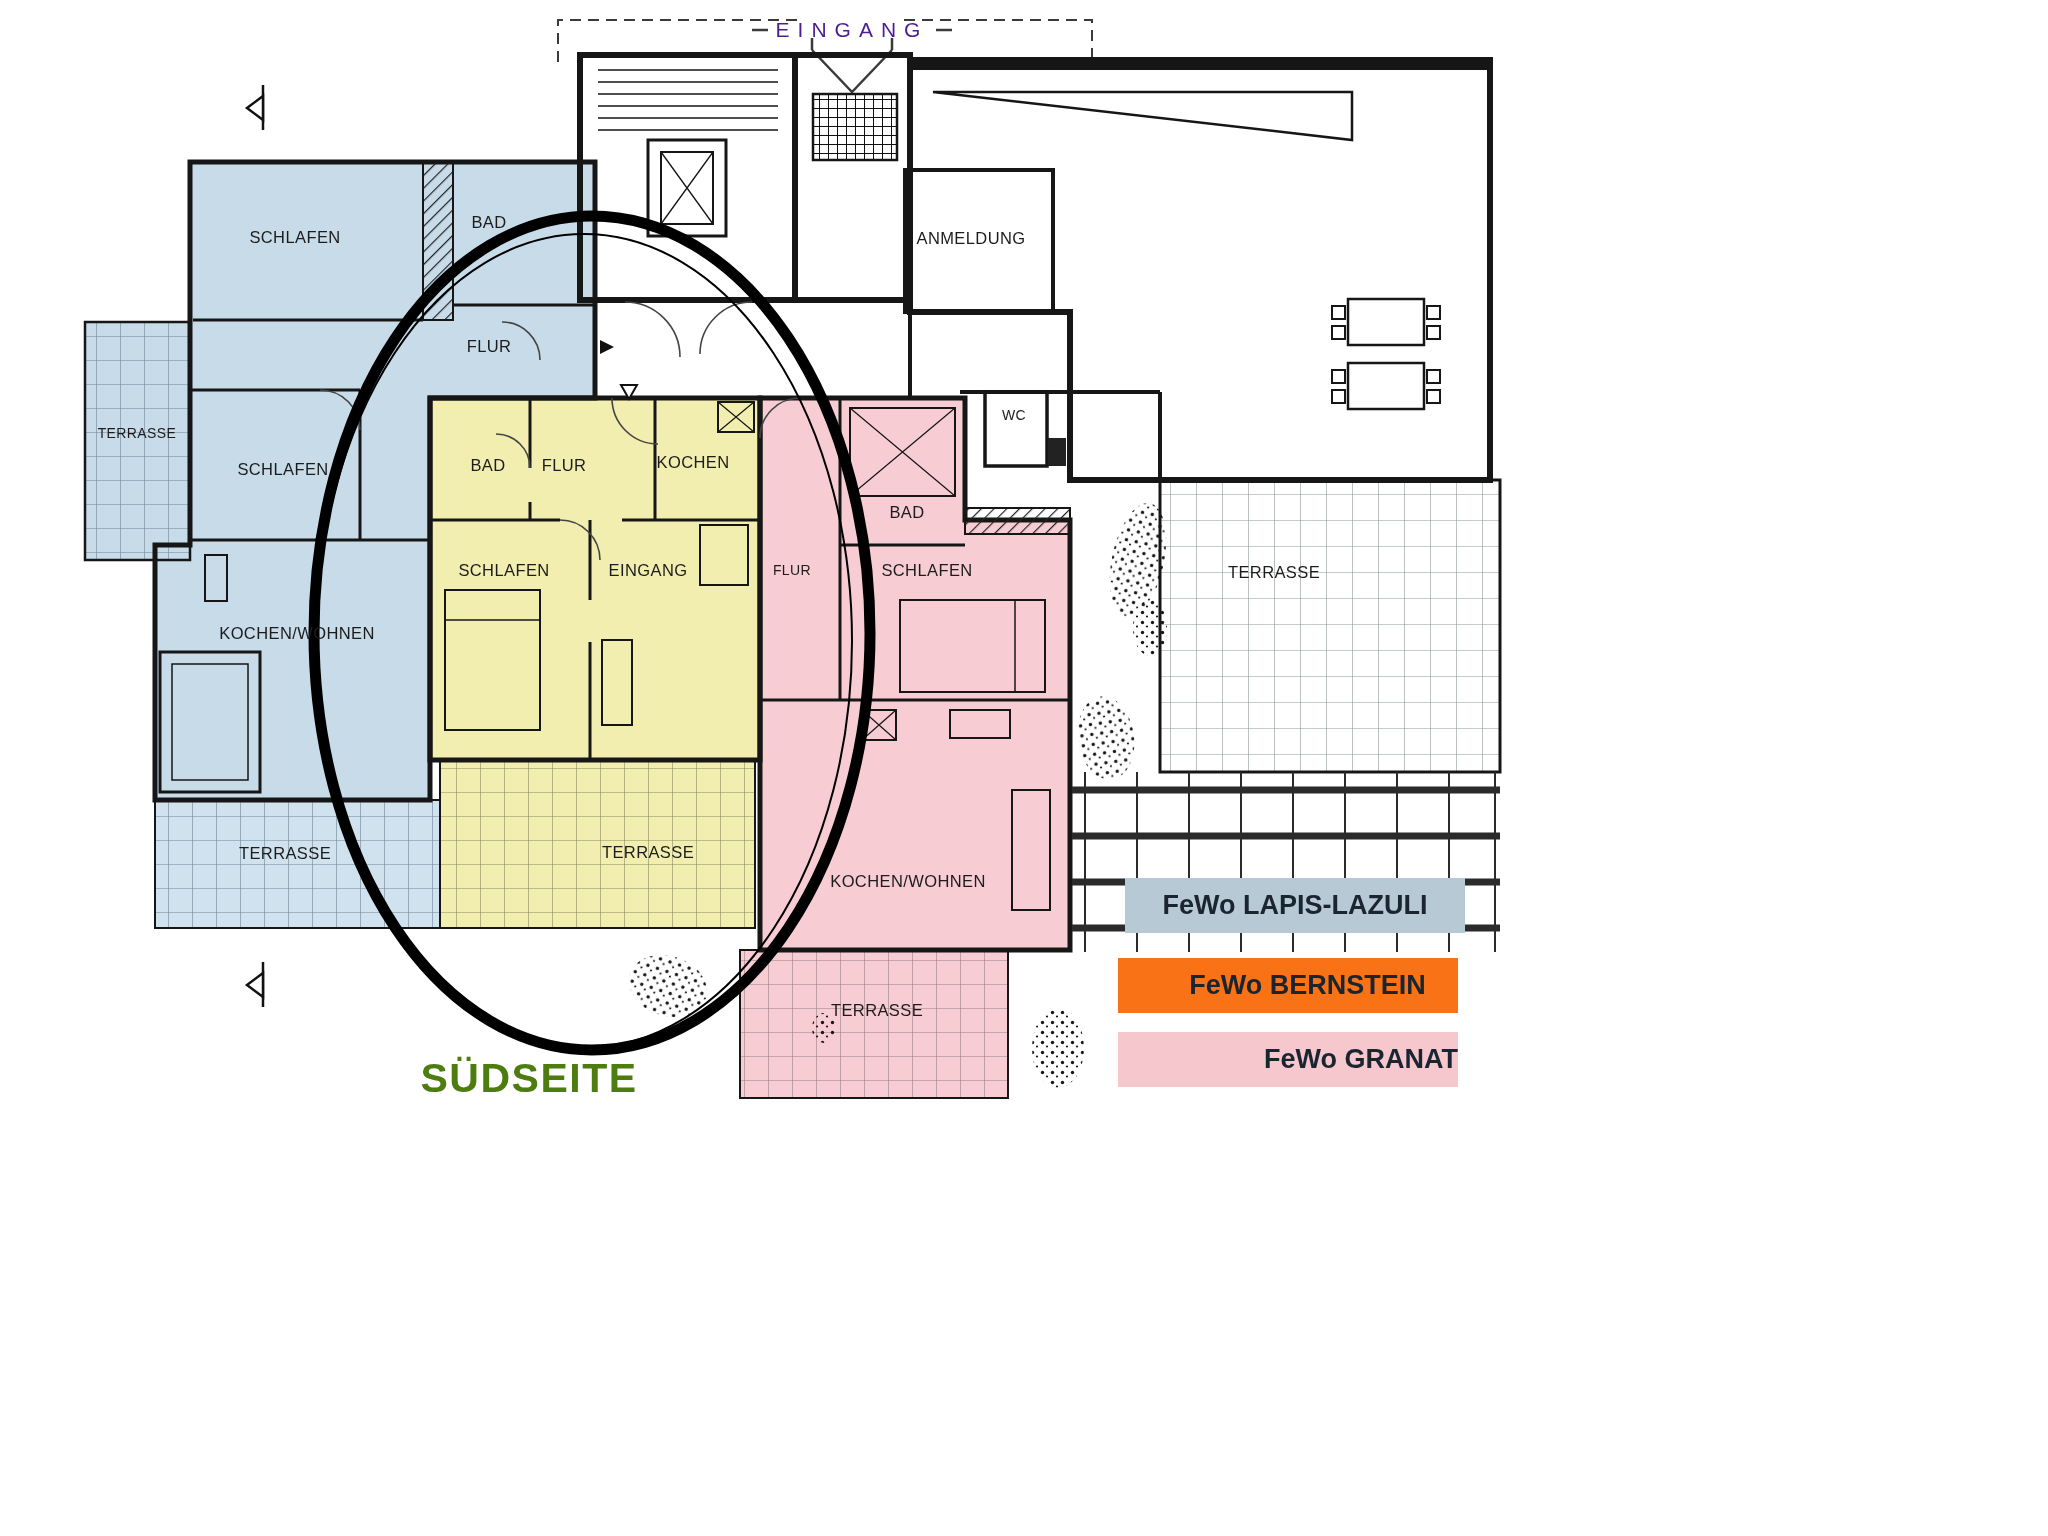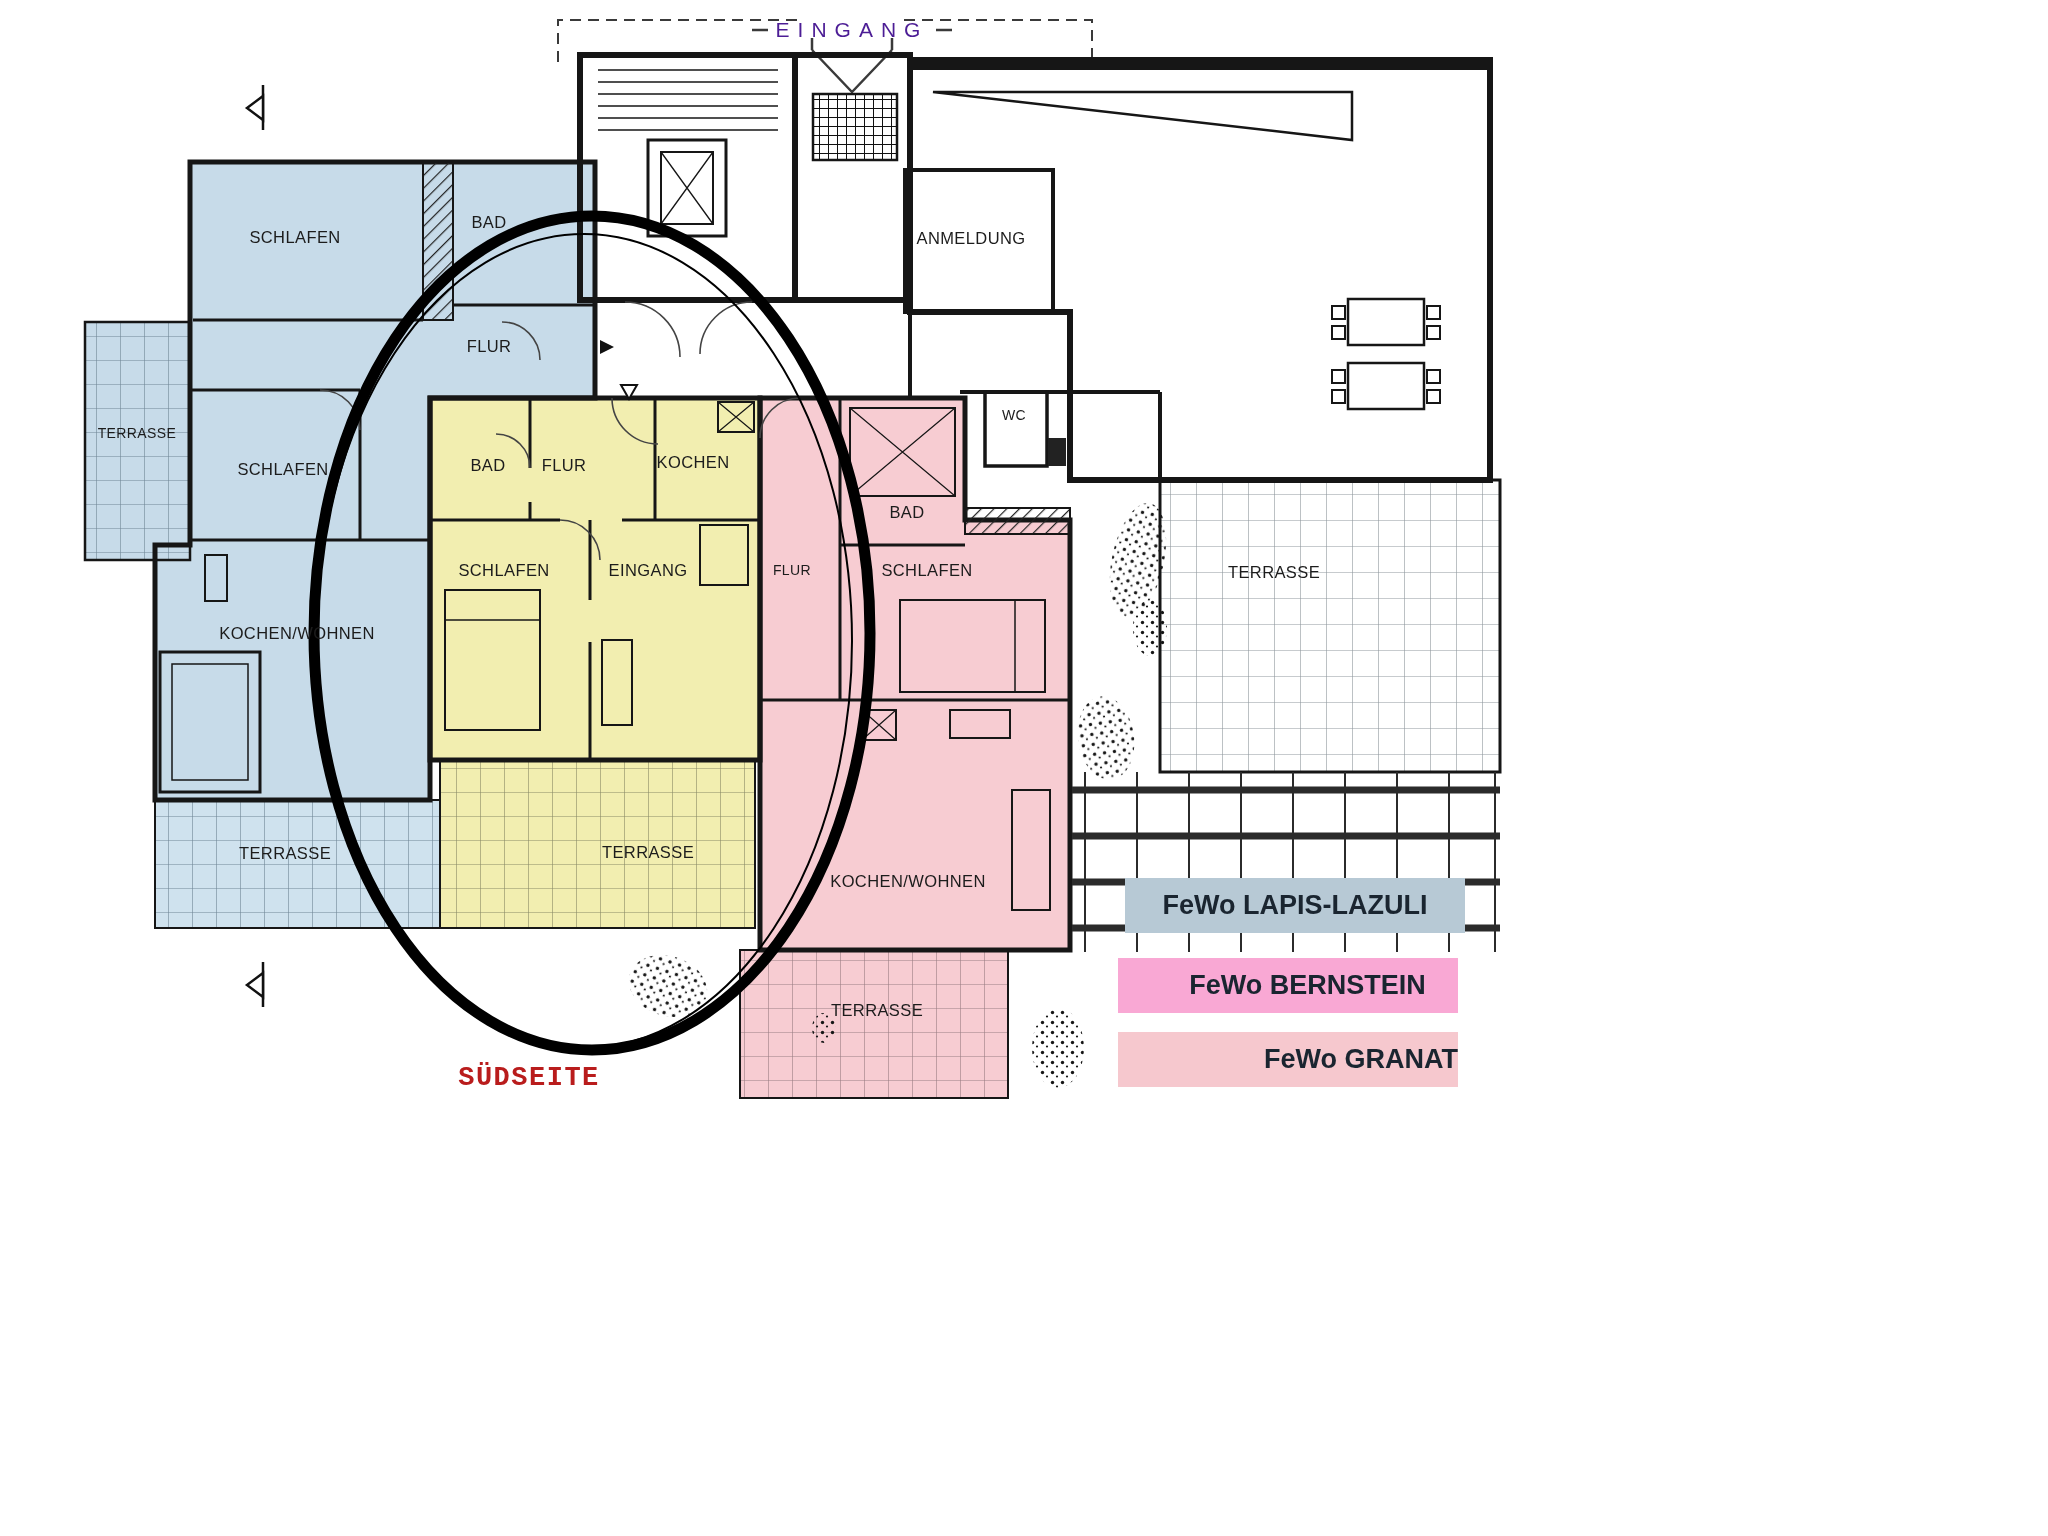--- a/index.html
+++ b/index.html
@@ -13,30 +13,30 @@
     white-space:nowrap; font-family:"Liberation Sans", sans-serif;
   }
   .rlabel.small { font-size:14px; }
 
   .eingang {
     position:absolute; transform:translate(-50%,-50%);
     font-size:21px; letter-spacing:8px; color:#4c1d95; white-space:nowrap;
   }
   .suedseite {
     position:absolute; transform:translate(-50%,-50%);
-    font-size:27px; font-weight:bold; letter-spacing:1.5px; color:#b91c1c; white-space:nowrap;font-family:Liberation Mono, monospace;
+    font-size:41px; font-weight:bold; letter-spacing:1.5px; color:#4d7c0f; white-space:nowrap;
   }
 
   .legend-item {
     position:absolute; width:340px; height:55px;
     display:flex; align-items:center; justify-content:center;
     font-weight:bold; font-size:27px; color:#1a2530; white-space:nowrap;
   }
   .legend-lapis    { background:#b7c9d5; }
-  .legend-bernstein{ background:#f9a8d4;padding-left:39px; }
+  .legend-bernstein{ background:#f97316;padding-left:39px; }
   .legend-granat   { background:#f6c8ce;justify-content:flex-end; }
 </style>
 </head>
 <body>
 
 <div class="canvas">
 
   <svg width="2048" height="1536" viewBox="0 0 2048 1536">
     <defs>
       <pattern id="hatch" width="9" height="9" patternUnits="userSpaceOnUse" patternTransform="rotate(45)">

